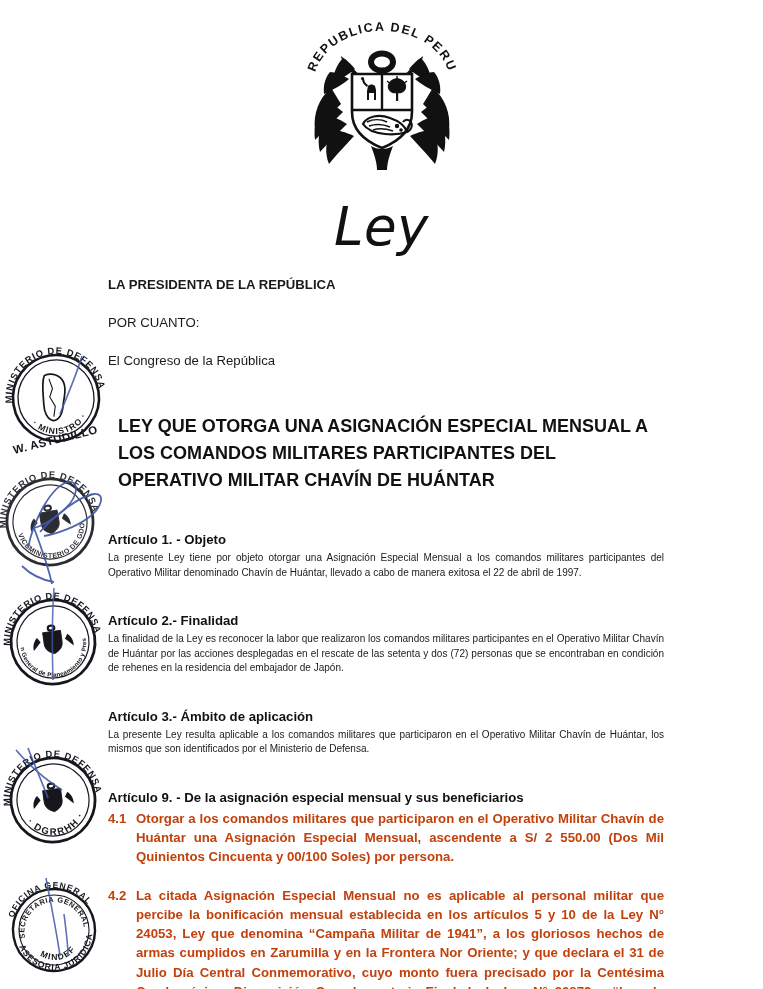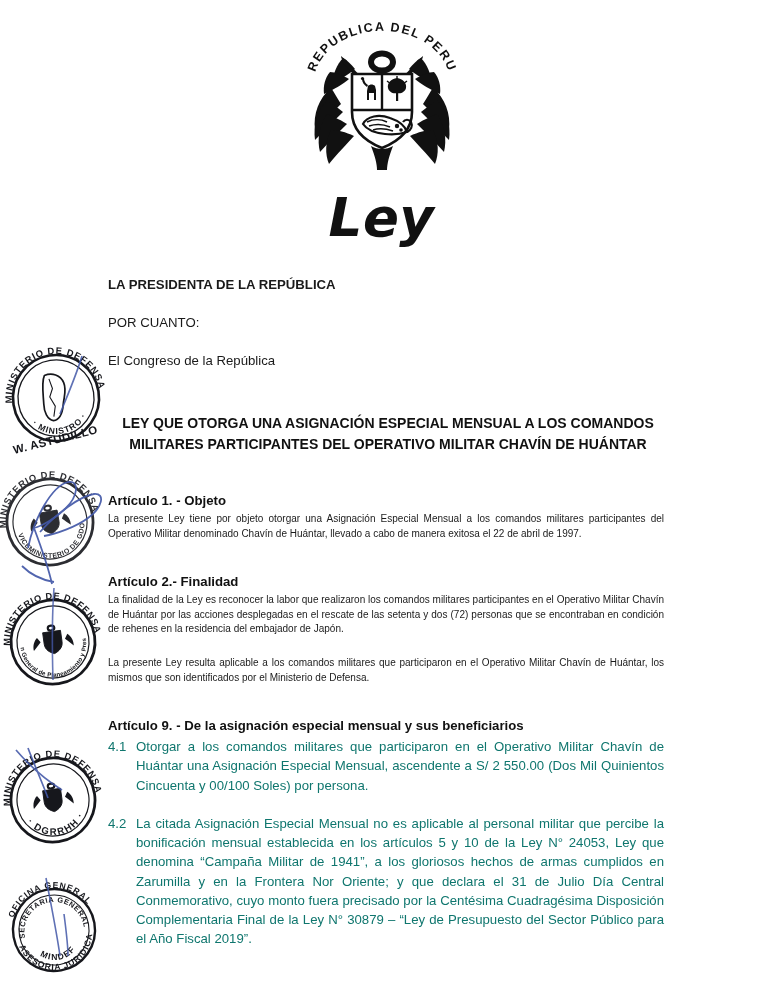--- a/index.html
+++ b/index.html
@@ -33,26 +33,26 @@
     position: relative;
     width: 170px;
     height: 160px;
   }
   #crest svg { display: block; }
 
   
   #ley-title {
     position: absolute;
     left: 0;
-    top: 191px;
+    top: 200px;
     width: 763px;
     text-align: center;
     font-family: "DejaVu Sans", sans-serif;
     font-style: italic;
-    font-weight: 700;
+    font-weight: 400;
     font-size: 53px;
     letter-spacing: 0.5px;
     color: #111111;
     line-height: 1;
   }
 
   
   #body-col {
     position: absolute;
     left: 108px;
@@ -65,23 +65,23 @@
     color: #1a1a1a;
   }
   .bold { font-weight: bold; }
   .gap-md { height: 19px; }
   .gap-lg { height: 24px; }
 
   
   #law-title {
     width: 540px;
     margin-left: 10px;
-    text-align: center;
+    text-align: left;
     font-weight: bold;
-    font-size: 14px;
+    font-size: 18px;
     line-height: 1.5;
     color: #111111;
   }
 
   
   .art-head {
     font-weight: bold;
     font-size: 13.2px;
     line-height: 1.5;
     color: #111111;
@@ -94,21 +94,22 @@
     text-align: justify;
     text-justify: inter-word;
     color: #1a1a1a;
   }
 
   
   .clause {
     display: flex;
     font-size: 13.2px;
     line-height: 1.46;
-    color: #0f766e;
+    color: #c2410c;
+    font-weight: bold;
   }
   .clause-num {
     flex: 0 0 28px;
     font-size: 13.2px;
   }
   .clause-text {
     flex: 1 1 auto;
     text-align: justify;
     text-justify: inter-word;
   }
@@ -211,20 +212,21 @@
     <div class="art-head">Artículo 1. - Objeto</div>
     <div class="art-body">La presente Ley tiene por objeto otorgar una Asignación Especial Mensual a los comandos militares participantes del Operativo Militar denominado Chavín de Huántar, llevado a cabo de manera exitosa el 22 de abril de 1997.</div>
 
     <div class="gap-md"></div>
 
     <div class="art-head">Artículo 2.- Finalidad</div>
     <div class="art-body">La finalidad de la Ley es reconocer la labor que realizaron los comandos militares participantes en el Operativo Militar Chavín de Huántar por las acciones desplegadas en el rescate de las setenta y dos (72) personas que se encontraban en condición de rehenes en la residencia del embajador de Japón.</div>
 
     <div class="gap-md"></div>
 
+    <div class="art-head">Artículo 3.- Ámbito de aplicación</div>
     <div class="art-body">La presente Ley resulta aplicable a los comandos militares que participaron en el Operativo Militar Chavín de Huántar, los mismos que son identificados por el Ministerio de Defensa.</div>
 
     <div class="gap-md"></div>
 
     <div class="art-head">Artículo 9. - De la asignación especial mensual y sus beneficiarios</div>
 
     <div class="clause">
       <div class="clause-num">4.1</div>
       <div class="clause-text">Otorgar a los comandos militares que participaron en el Operativo Militar Chavín de Huántar una Asignación Especial Mensual, ascendente a S/ 2 550.00 (Dos Mil Quinientos Cincuenta y 00/100 Soles) por persona.</div>
     </div>

